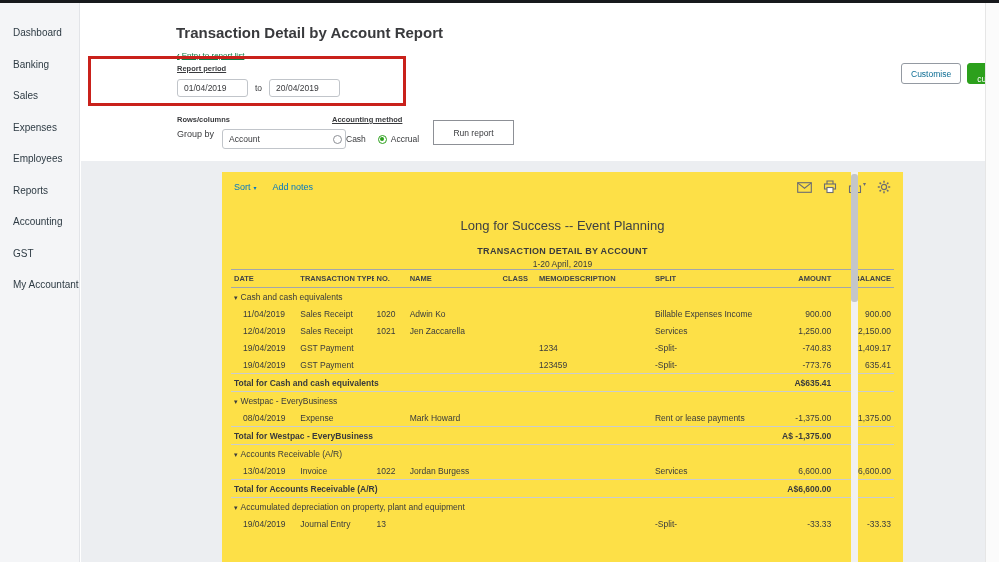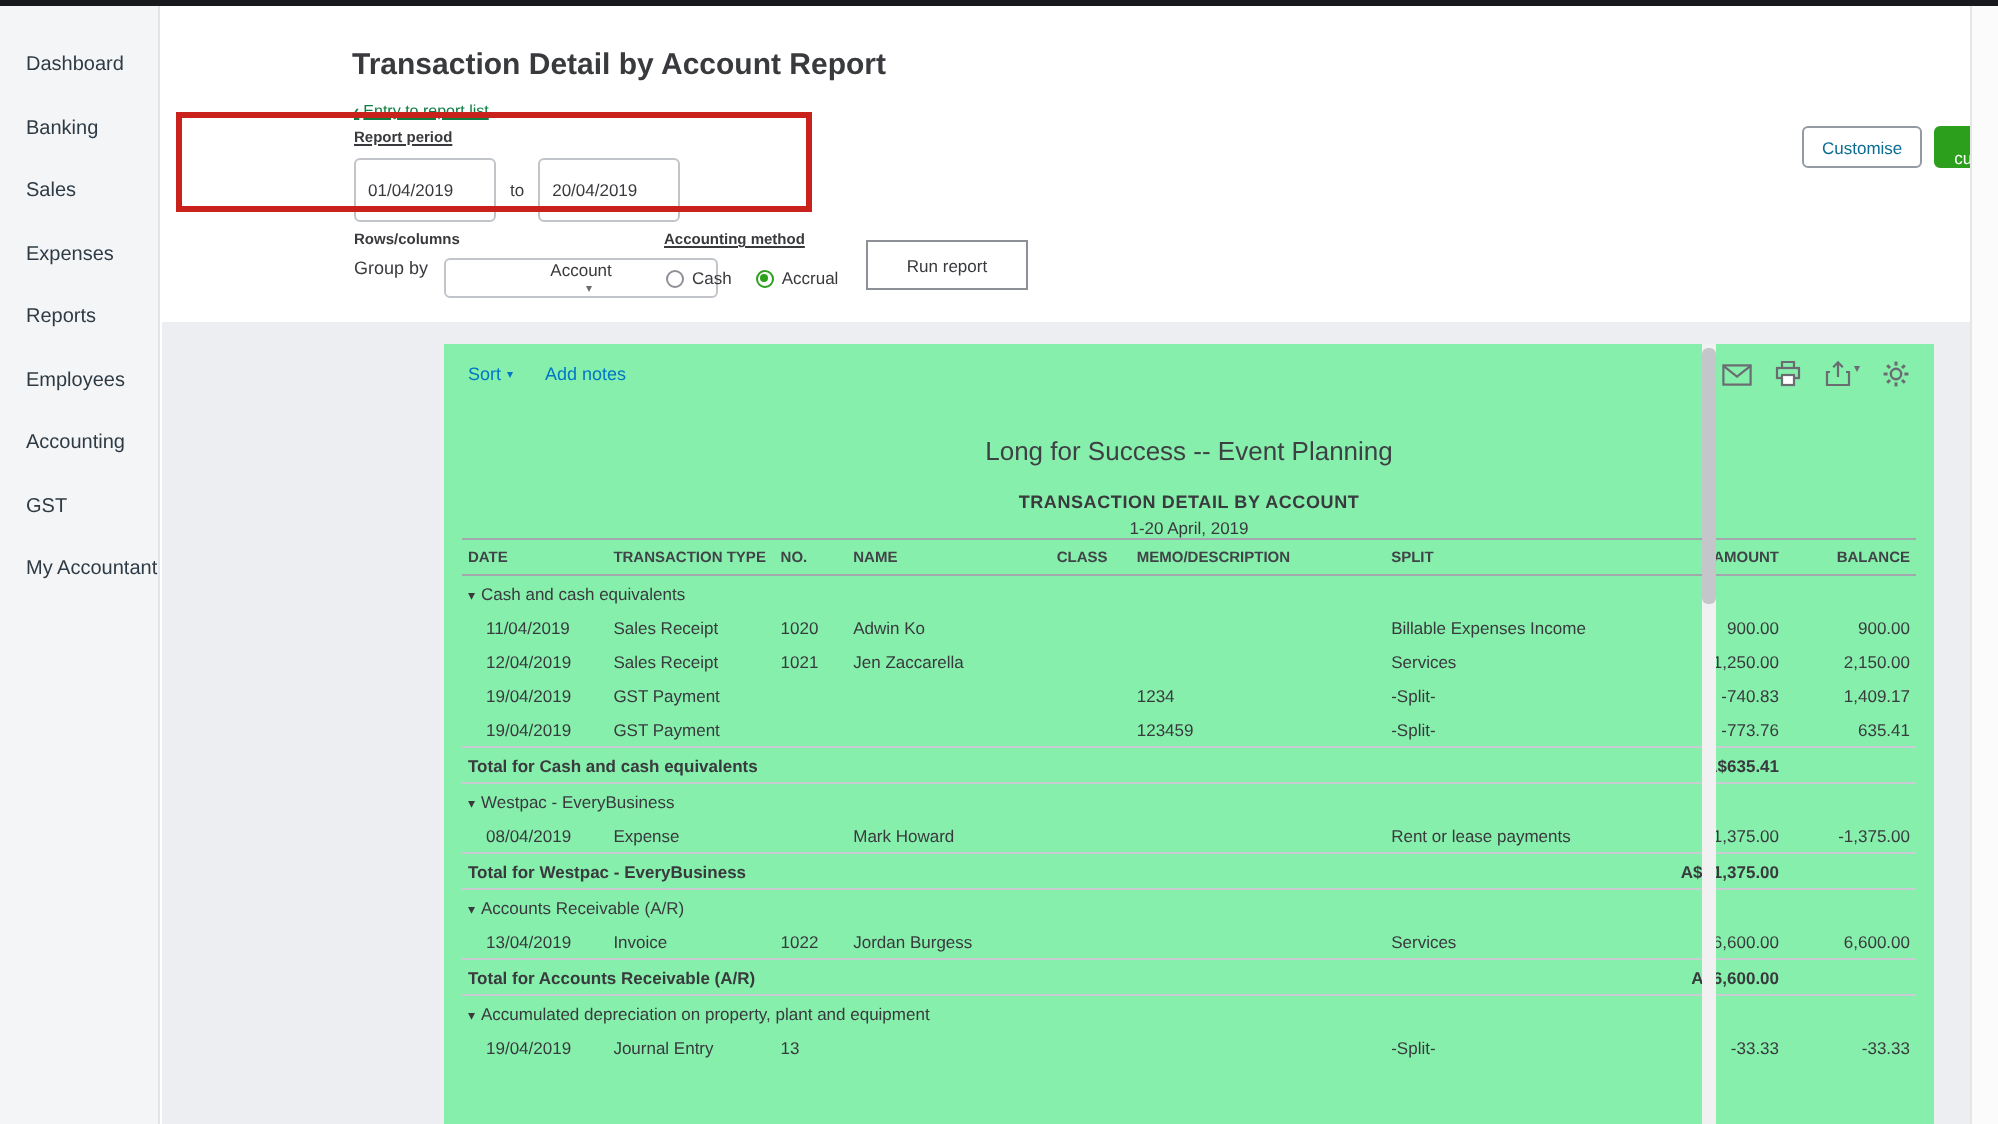--- a/index.html
+++ b/index.html
@@ -37,56 +37,56 @@
   .rp-label { position:absolute; left:96px; top:61px; font-size:7.5px; font-weight:bold; text-decoration:underline; }
   .period-row { position:absolute; left:96px; top:76px; display:flex; align-items:center; gap:7px; z-index:3; }
   .select {
     background:#fff; border:1px solid #c1c5ca; border-radius:3px; height:21px;
     display:flex; align-items:center; justify-content:space-between;
     padding:0 6px; font-size:8.5px; cursor:pointer; color:#393a3d;
   }
   .select .caret { font-size:6px; color:#6b6c72; margin-left:8px; }
   .period-select { width:150px; }
   .date-input {
-    width:71px; height:32px; border:1px solid #c1c5ca; border-radius:3px;
+    width:71px; height:18px; border:1px solid #c1c5ca; border-radius:3px;
     font-size:8.5px; padding:0 6px; font-family:"Liberation Sans",sans-serif; color:#393a3d;
   }
   .to-label { font-size:8.5px; }
 
   .top-buttons { position:absolute; top:60px; left:820px; display:flex; gap:6px; }
   .btn-customise {
     height:21px; padding:0 9px; background:#fff; border:1px solid #949aa2; border-radius:3px;
     font-size:8.5px; color:#0b6c93; cursor:pointer; font-family:inherit;
   }
   .btn-save {
     height:21px; padding:0 9px; background:#2ca01c; border:1px solid #2ca01c; border-radius:3px;
     font-size:8.5px; color:#fff; cursor:pointer; font-family:inherit;
   }
 
   .rows-label { position:absolute; left:96px; top:112px; font-size:7.5px; font-weight:bold; }
   .method-label { position:absolute; left:251px; top:112px; font-size:7.5px; font-weight:bold; text-decoration:underline; }
   .groupby-row { position:absolute; left:96px; top:126px; display:flex; gap:8px; }
   .groupby-label { font-size:9px; }
-  .group-select { width:137px; height:20px;flex-direction:column; }
+  .group-select { width:124px; height:20px; }
   .radio-row { position:absolute; left:252px; top:131px; display:flex; align-items:center; gap:12px; }
   .radio { display:flex; align-items:center; gap:4px; font-size:8.5px; cursor:pointer; }
   .radio .circle { width:9px; height:9px; border:1px solid #8d9096; border-radius:50%; background:#fff; position:relative; flex:0 0 auto; }
   .radio.selected .circle { border-color:#2ca01c; }
   .radio.selected .circle::after { content:""; position:absolute; inset:1.5px; border-radius:50%; background:#2ca01c; }
   .run-btn {
     position:absolute; left:352px; top:117px; width:81px; height:25px;
     background:#fff; border:1px solid #8d9096; border-radius:0;
     font-size:8.5px; color:#393a3d; cursor:pointer; font-family:inherit;
   }
 
   
   .gray-panel { position:absolute; left:81px; top:161px; right:14px; bottom:0; background:#eceef1; }
   .page-scrollbar { position:absolute; right:0; top:3px; width:14px; bottom:0; background:#fbfbfb; border-left:1px solid #e6e6e6; }
 
-  .report-card { position:absolute; left:222px; top:172px; width:745px; bottom:0; background:#86efac; }
+  .report-card { position:absolute; left:222px; top:172px; width:681px; bottom:0; background:#fde047; }
   .card-scrollbar { position:absolute; left:851px; top:172px; width:7px; bottom:0; background:#f1f1f1; }
   .card-scrollbar .thumb { position:absolute; top:2px; left:0; width:7px; height:128px; background:#c4c6c9; border-radius:3px; cursor:pointer; }
 
   .card-toolbar { display:flex; align-items:center; height:30px; padding:0 12px; }
   .sort-link { color:#0077c5; font-size:9px; cursor:pointer; display:flex; align-items:center; gap:3px; }
   .sort-link .caret { font-size:6px; }
   .addnotes-link { color:#0077c5; font-size:9px; cursor:pointer; margin-left:16px; }
   .toolbar-icons { margin-left:auto; display:flex; align-items:center; gap:11px; }
   .ticon { display:flex; align-items:center; cursor:pointer; line-height:0; }
   .export-wrap { display:flex; align-items:flex-start; gap:1px; cursor:pointer; }
@@ -127,25 +127,25 @@
 
   <div class="nav-item">
     <span>Sales</span>
   </div>
 
   <div class="nav-item">
     <span>Expenses</span>
   </div>
 
   <div class="nav-item">
+    <span>Employees</span>
+  </div>
+
+  <div class="nav-item">
     <span>Reports</span>
-  </div>
-
-  <div class="nav-item">
-    <span>Employees</span>
   </div>
 
   <div class="nav-item">
     <span>Accounting</span>
   </div>
 
   <div class="nav-item">
     <span>GST</span>
   </div>
 

